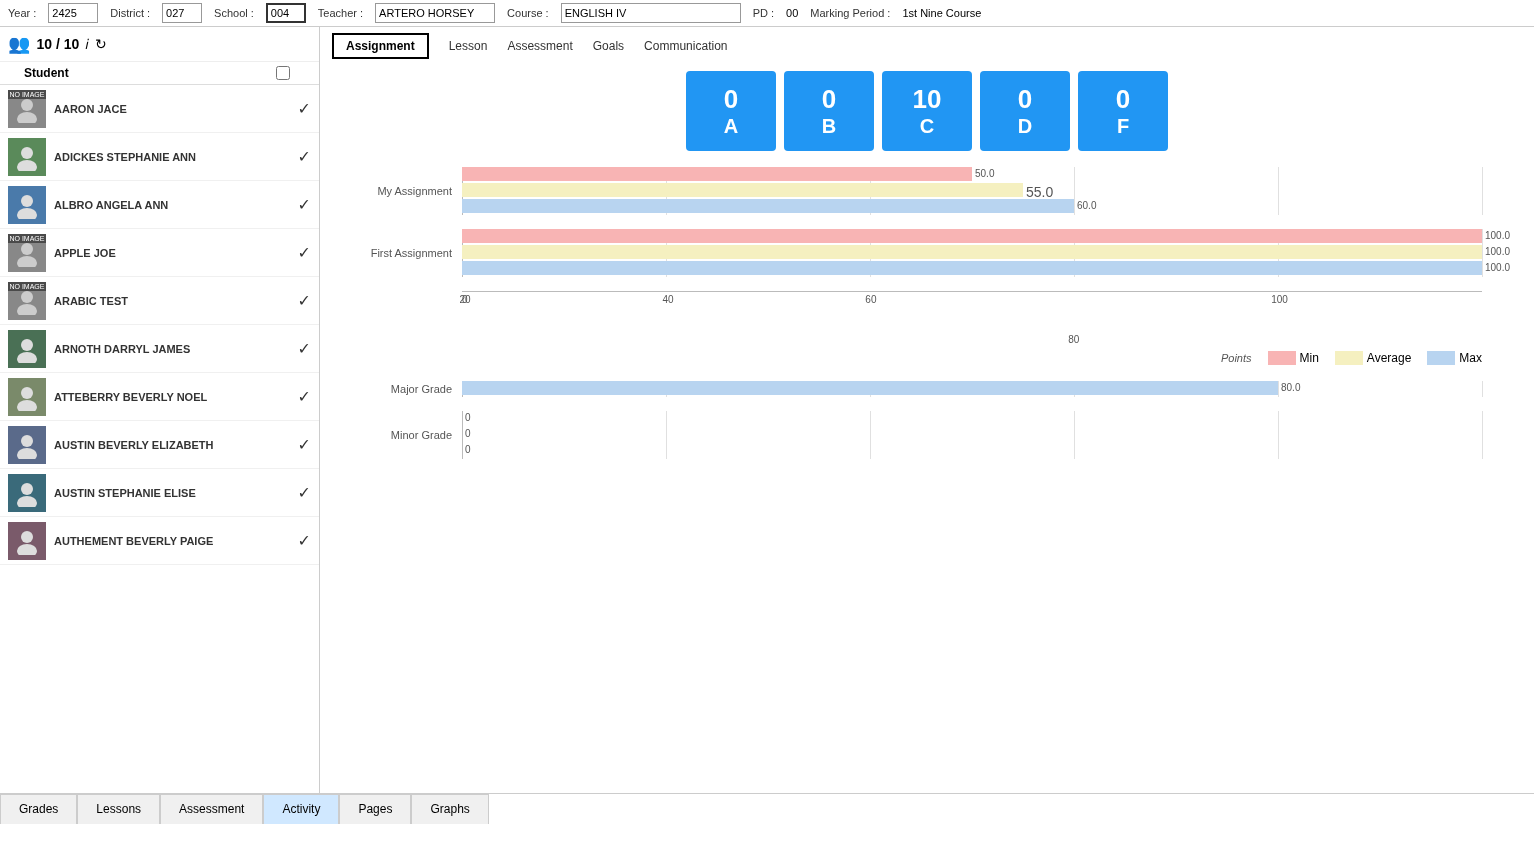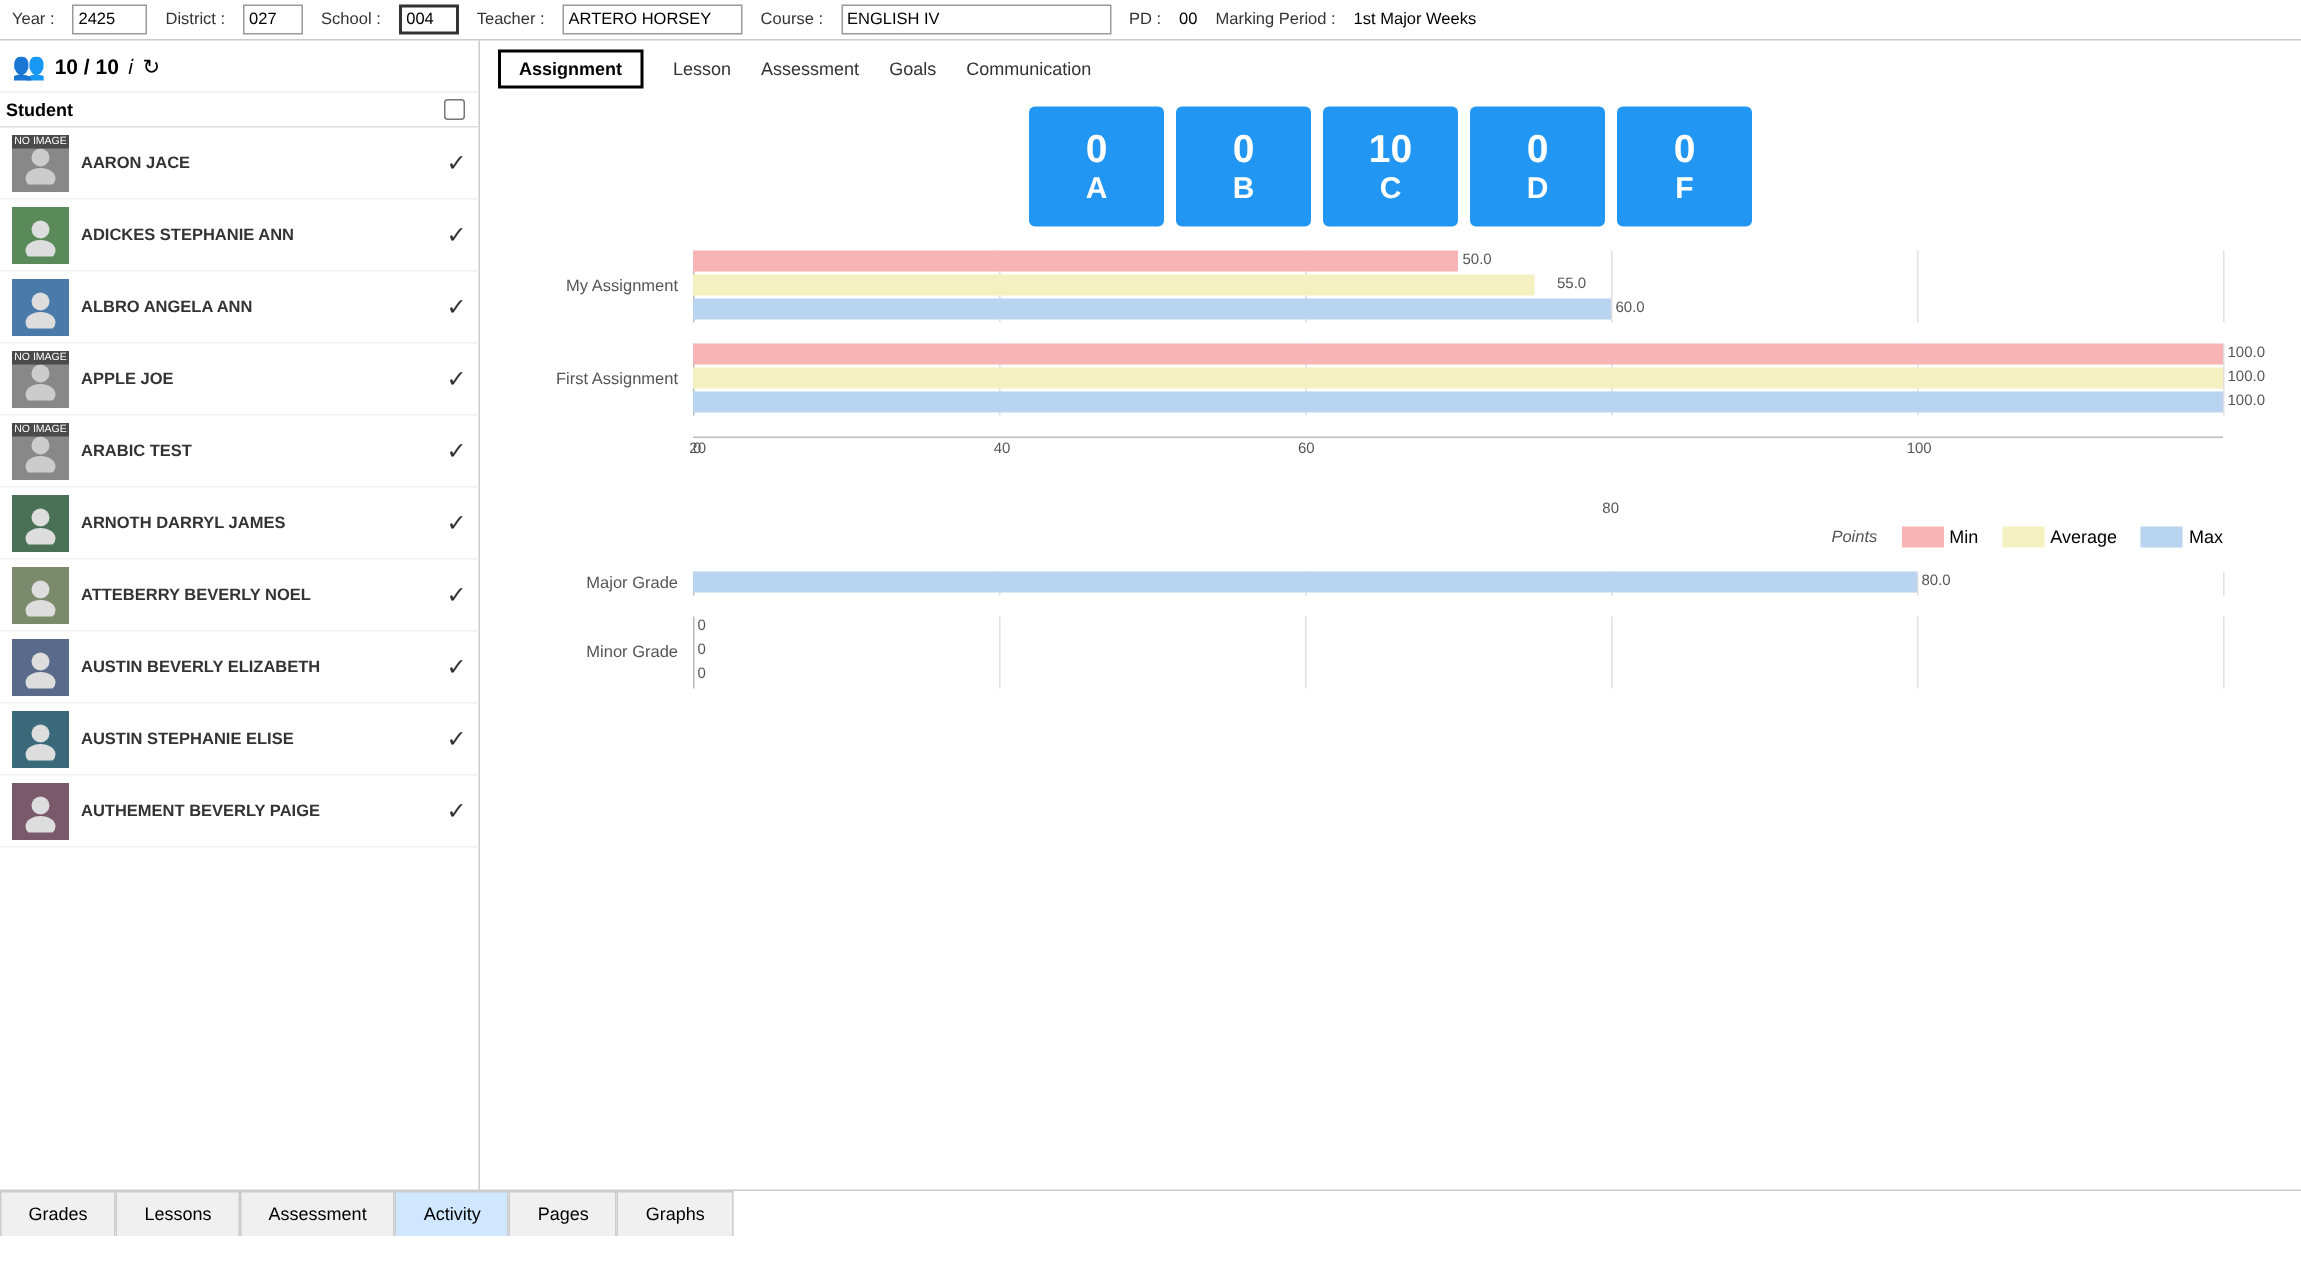--- a/index.html
+++ b/index.html
@@ -23,21 +23,21 @@
     
     .left-panel { width: 320px; border-right: 1px solid #ccc; display: flex; flex-direction: column; }
     .left-header {
       display: flex; align-items: center; padding: 6px 8px; gap: 6px;
       border-bottom: 1px solid #eee;
     }
     .left-header .count { font-size: 14px; font-weight: bold; }
 
     .student-table { flex: 1; overflow-y: auto; }
     .student-table-header {
-      display: flex; align-items: flex-end; padding: 4px 4px;
+      display: flex; align-items: flex-end; padding: 4px 24px;
       border-bottom: 1px solid #ddd; font-weight: bold;
     }
     .student-table-header .col-name { flex: 1; }
     .student-row {
       display: flex; align-items: center; padding: 3px 8px;
       border-bottom: 1px solid #f0f0f0; height: 48px;
     }
     .student-row .avatar {
       width: 38px; height: 38px; background: #999; margin-right: 8px;
       display: flex; align-items: center; justify-content: center;
@@ -107,21 +107,21 @@
   <input type="text" style="width: 40px;" value="027">
   <label>School :</label>
   <input type="text" style="width: 40px;" class="highlighted" value="004">
   <label>Teacher :</label>
   <input type="text" style="width: 120px;" value="ARTERO HORSEY">
   <label>Course :</label>
   <input type="text" style="width: 180px;" value="ENGLISH IV">
   <label>PD :</label>
   <span>00</span>
   <label>Marking Period :</label>
-  <span>1st Major Weeks</span>
+  <span>1st Nine Course</span>
 </div>
 
 <div class="main">
 
   <div class="left-panel">
     <div class="left-header">
       <span style="font-size:18px;">👥</span>
       <span class="count">10 / 10</span>
       <span style="font-size:14px; cursor:pointer;">𝑖</span>
       <span style="font-size:14px; cursor:pointer;">↻</span>
@@ -300,21 +300,21 @@
               <div style="position: absolute; top: 0px; bottom: 0px; left: 40%; border-left: 1px solid rgb(224, 224, 224);"></div>
               <div style="position: absolute; top: 0px; bottom: 0px; left: 60%; border-left: 1px solid rgb(224, 224, 224);"></div>
               <div style="position: absolute; top: 0px; bottom: 0px; left: 80%; border-left: 1px solid rgb(224, 224, 224);"></div>
               <div style="position: absolute; top: 0px; bottom: 0px; left: 100%; border-left: 1px solid rgb(224, 224, 224);"></div>
               <div style="position: relative; height: 14px; margin-bottom: 2px;">
                 <div style="height: 14px; width: 50%; background: rgb(248, 180, 180); position: absolute; left: 0px; top: 0px;"></div>
                 <span style="position: absolute; left: 50%; top: 1px; padding-left: 3px; font-size: 10px; color: rgb(85, 85, 85);">50.0</span>
               </div>
               <div style="position: relative; height: 14px; margin-bottom: 2px;">
                 <div style="height: 14px; width: 55%; background: rgb(245, 240, 192); position: absolute; left: 0px; top: 0px;"></div>
-                <span style="position: absolute; left: 55%; top: 1px; padding-left: 15px; font-size: 10px; color: rgb(85, 85, 85); text-align: center;">55.0</span>
+                <span style="position: absolute; left: 55%; top: 1px; padding-left: 3px; font-size: 14px; color: rgb(85, 85, 85); text-align: center;">55.0</span>
               </div>
               <div style="position: relative; height: 14px; margin-bottom: 2px;">
                 <div style="height: 14px; width: 60%; background: rgb(184, 212, 240); position: absolute; left: 0px; top: 0px;"></div>
                 <span style="position: absolute; left: 60%; top: 1px; padding-left: 3px; font-size: 10px; color: rgb(85, 85, 85);">60.0</span>
               </div>
             </div>
           </div>
           <div style="display: flex; align-items: center; margin-bottom: 14px;">
             <div style="width: 120px; text-align: right; padding-right: 10px; font-size: 11px; color: rgb(85, 85, 85);">First Assignment</div>
             <div style="flex: 1 1 0%; position: relative;">

